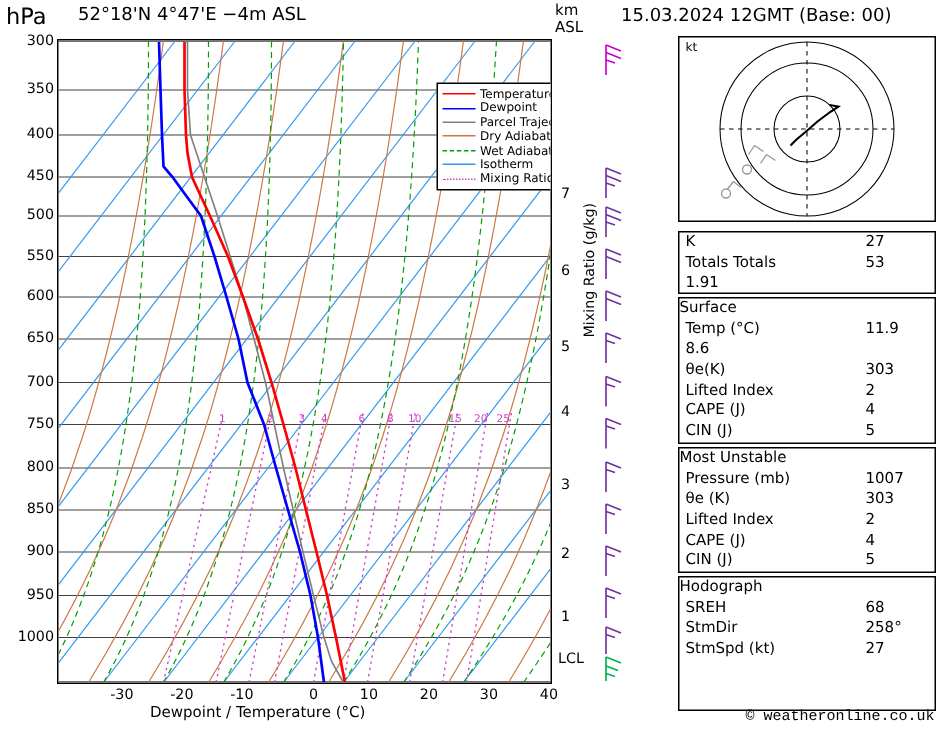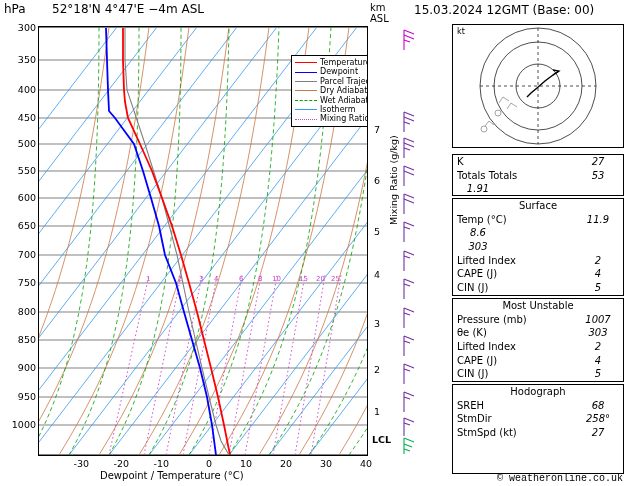--- a/index.html
+++ b/index.html
@@ -8,21 +8,21 @@
     width:629px; height:486px;
     font-family:"DejaVu Sans", sans-serif;
     background:#ffffff;
     color:#000000;
     overflow:hidden;
     position:relative;
   }
   
   .hdr-hpa {
     position:absolute; left:4px; top:2px;
-    font-size:12px;
+    font-size:15px;
   }
   .hdr-title {
     position:absolute; left:52px; top:2px;
     font-size:12px;
   }
   .hdr-km {
     position:absolute; left:370px; top:2px;
     font-size:10px; line-height:11px; text-align:left;
   }
   .hdr-date {
@@ -55,21 +55,20 @@
   .mixlab {
     position:absolute; left:388px; top:225px;
     font-size:9.5px;
     transform:rotate(-90deg);
     transform-origin:left top;
     white-space:nowrap;
   }
   .lcl-lab {
     position:absolute; left:372px; top:434px;
     font-size:9.5px;
-    font-weight:bold;
   }
   
   #legend {
     position:absolute; left:252px; top:28px;
     width:114px;
     background:#ffffff;
     border:1px solid #000;
     padding:2px 3px;
     font-size:8px;
     line-height:9.4px;
@@ -92,22 +91,22 @@
   
   .tbl {
     position:absolute; left:452px;
     width:172px;
     border:1px solid #000;
     background:#ffffff;
     font-size:10px;
   }
   .trow { display:flex; height:13.6px; align-items:center; padding:0 4px; }
   .trow .k { flex:1 1 auto; white-space:nowrap; }
-  .trow .v { flex:0 0 42px; text-align:center;font-style:italic; }
-  .thead { text-align:center; font-size:10px; height:13.6px; line-height:13.6px; }
+  .trow .v { flex:0 0 42px; text-align:left; }
+  .thead { text-align:left; font-size:10px; height:13.6px; line-height:13.6px; }
   .footer {
     position:absolute; right:6px; bottom:2px;
     font-size:10px;
     font-family:Liberation Mono, monospace;
   }
   .copy-c { font-size:10px; }
 </style>
 </head>
 <body>
 
@@ -426,20 +425,21 @@
 <div class="tbl" style="top:198px;height:98px">
   <div class="thead">Surface</div>
   <div class="trow">
       <span class="k">Temp (°C)</span>
       <span class="v">11.9</span>
     </div>
   <div class="trow">
       <span class="v">8.6</span>
     </div>
   <div class="trow">
+      <span class="k">θe(K)</span>
       <span class="v">303</span>
     </div>
   <div class="trow">
       <span class="k">Lifted Index</span>
       <span class="v">2</span>
     </div>
   <div class="trow">
       <span class="k">CAPE (J)</span>
       <span class="v">4</span>
     </div>

